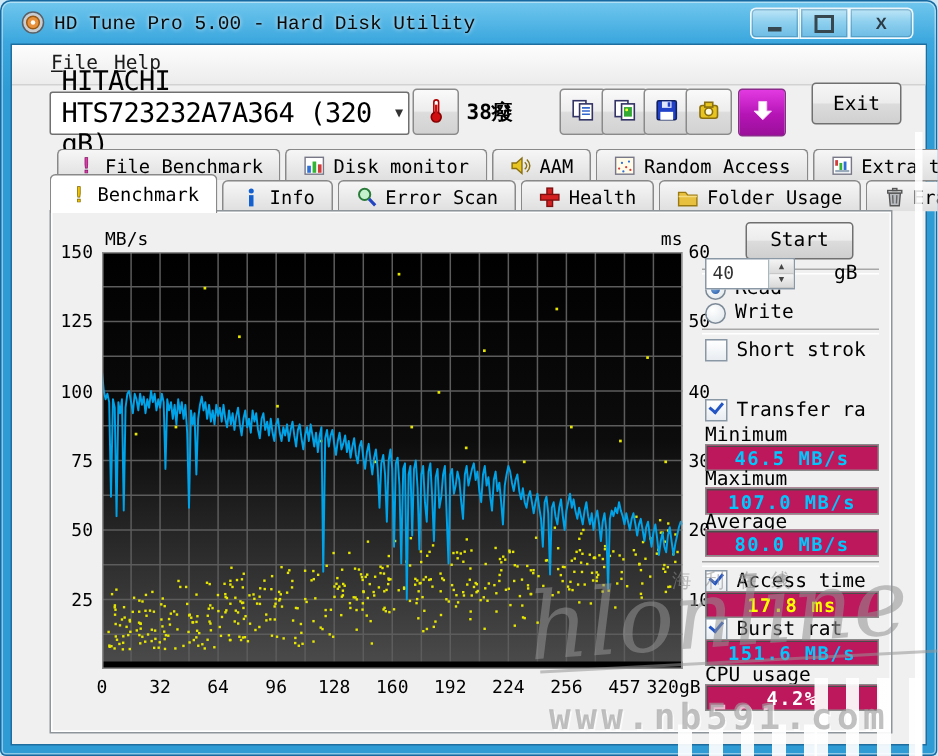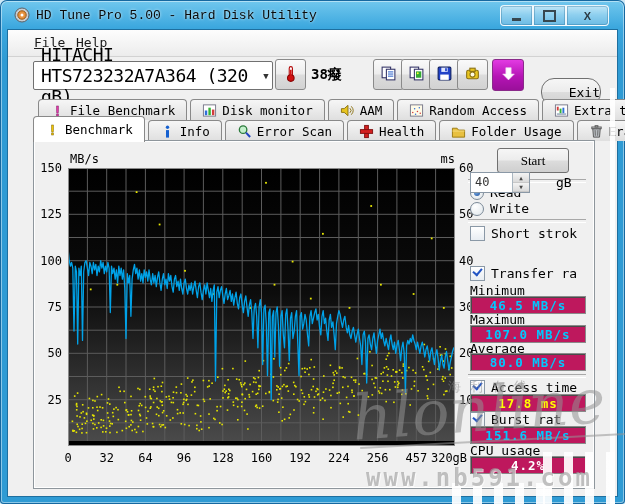--- a/index.html
+++ b/index.html
@@ -37,23 +37,23 @@
   #drive-select .darrow{margin-left:auto;width:18px;text-align:center;font-size:9px;color:#333;}
   .tool-btn{position:absolute;top:29px;width:29px;height:29px;border:1px solid #8a8a8a;border-radius:3px;
     background:linear-gradient(180deg,#fafafa,#ededed 48%,#dcdcdc 52%,#d2d2d2);
     display:flex;align-items:center;justify-content:center;}
   #btn-thermo{left:267px;}
   #temp-label{position:absolute;left:303px;top:36px;font-size:14px;font-weight:bold;}
   #btn-copy-text{left:365px;} #btn-copy-image{left:393px;} #btn-save{left:421px;} #btn-capture{left:449px;}
   #btn-update{left:484px;top:29px;width:30px;height:30px;border:1px solid #8a2a8a;border-radius:3px;
     background:linear-gradient(180deg,#e23ae2,#b514b5 55%,#9a0f9a);position:absolute;
     display:flex;align-items:center;justify-content:center;}
-  #btn-exit{position:absolute;left:533px;top:48px;width:58px;height:26px;border:1px solid #707070;border-radius:13px;
+  #btn-exit{position:absolute;left:533px;top:25px;width:58px;height:26px;border:1px solid #707070;border-radius:3px;
     background:linear-gradient(180deg,#f6f6f6,#ececec 48%,#dcdcdc 52%,#d0d0d0);
-    display:flex;align-items:center;justify-content:flex-end;font-size:13px;}
+    display:flex;align-items:center;justify-content:center;font-size:13px;}
   
   .tab-row{position:absolute;display:flex;gap:3px;}
   #tab-row1{left:30px;top:69px;height:21px;}
   #tab-row2{left:25px;top:90px;height:21px;}
   .tab{display:flex;align-items:center;gap:5px;padding:0 11px;height:20px;
     border:1px solid #898989;border-bottom:none;border-radius:4px 4px 0 0;
     background:linear-gradient(180deg,#f6f6f6,#dfdfdf);font-size:12.5px;white-space:nowrap;}
   .tab.active{background:#fff;height:25px;margin-top:-4px;position:relative;z-index:3;}
   .tab .ticon{display:flex;width:15px;height:15px;}
   
@@ -65,21 +65,21 @@
   #ylabel-right{left:436px;top:152px;width:19px;text-align:right;}
   .ytickL{position:absolute;left:34px;width:28px;text-align:right;font-size:12px;}
   .ytickR{position:absolute;left:459px;width:28px;text-align:left;font-size:12px;}
   .xtick{position:absolute;top:451px;width:44px;text-align:center;font-size:12px;}
   #plot{position:absolute;left:68px;top:168px;width:387px;height:278px;}
   
   .sep{position:absolute;left:468px;width:118px;height:2px;
     border-top:1px solid #a8a8a8;border-bottom:1px solid #fff;}
   #btn-start{position:absolute;left:497px;top:148px;width:70px;height:23px;border:1px solid #707070;border-radius:3px;
     background:linear-gradient(180deg,#f6f6f6,#ececec 48%,#dcdcdc 52%,#cfcfcf);
-    display:flex;align-items:center;justify-content:center;font-size:13px;font-family:Liberation Serif, serif;}
+    display:flex;align-items:center;justify-content:center;font-size:13px;}
   .radio-row,.check-row{position:absolute;left:470px;display:flex;align-items:flex-end;gap:6px;font-size:13px;white-space:nowrap;}
   .radio{width:12px;height:12px;border-radius:50%;border:1px solid #7c8a98;
     background:radial-gradient(circle at 35% 30%,#fff,#dfe6ea);}
   .radio.sel::after{content:"";display:block;width:6px;height:6px;margin:3px;border-radius:50%;
     background:radial-gradient(circle at 35% 30%,#7ab2e8,#1f4f9e);}
   .checkbox{width:13px;height:13px;border:1px solid #8a98a6;background:linear-gradient(180deg,#fff,#e8edf2);position:relative;}
   .checkbox.checked::after{content:"";position:absolute;left:2px;top:1px;width:7px;height:4px;
     border-left:2px solid #2355c4;border-bottom:2px solid #2355c4;transform:rotate(-50deg);}
   .side-label{position:absolute;left:470px;font-size:13px;white-space:nowrap;}
   .val-box{position:absolute;left:470px;width:114px;height:16px;background:#be185d;

